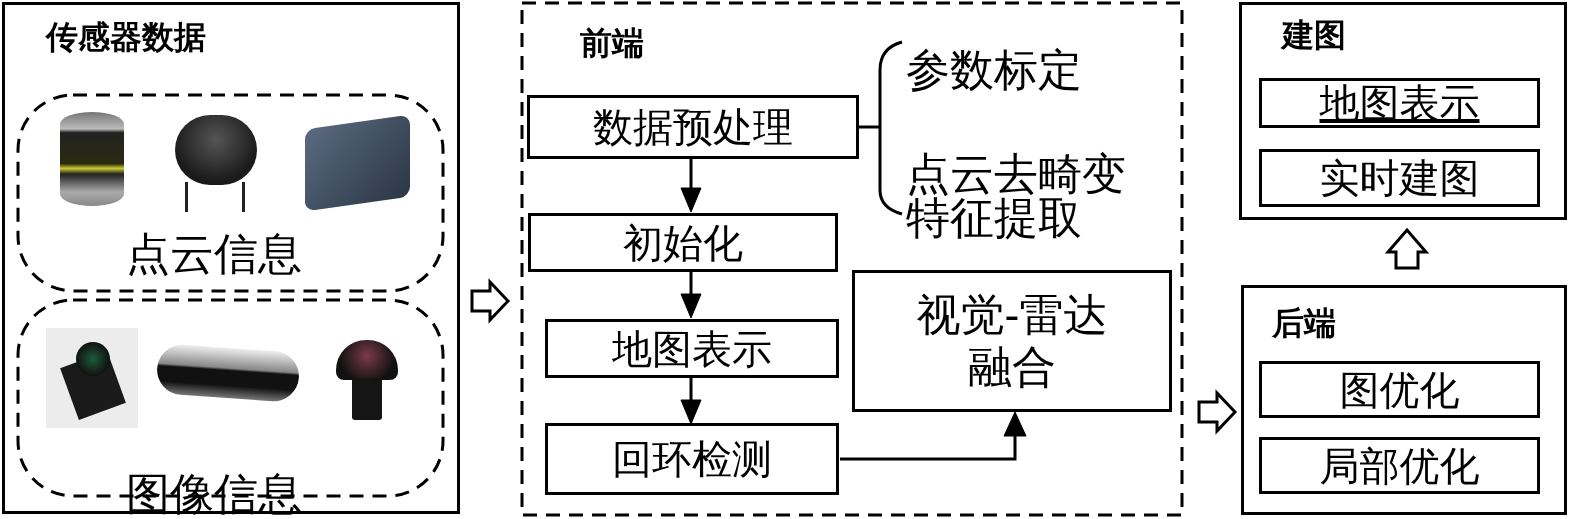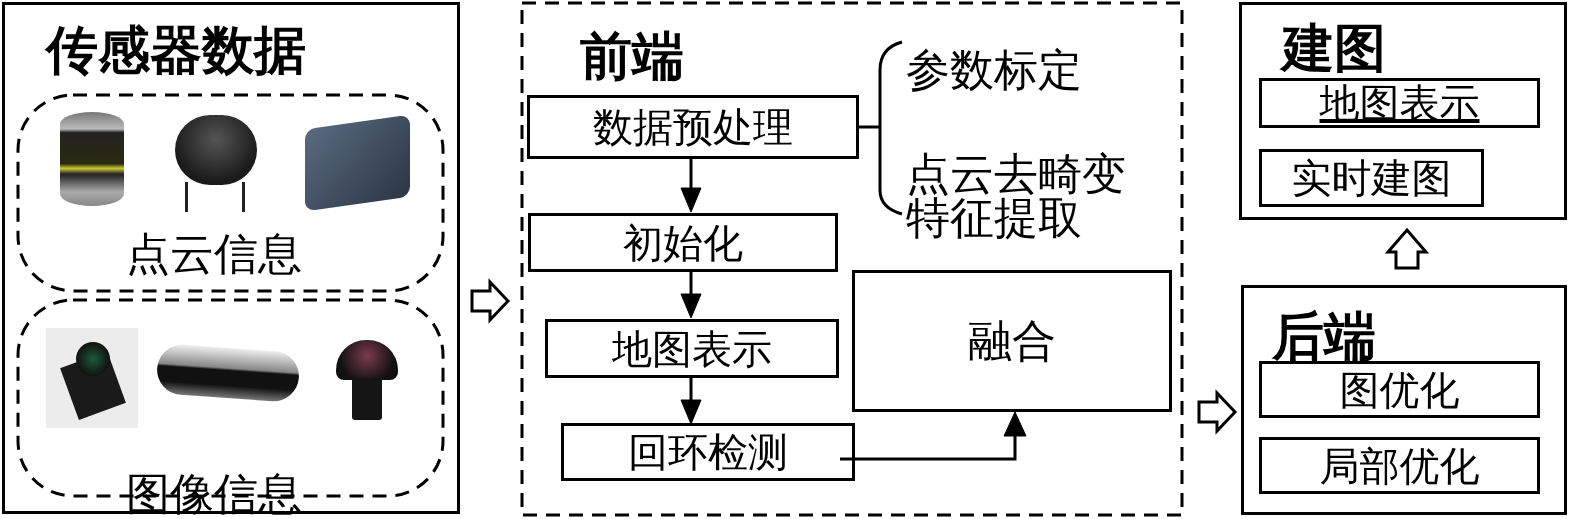--- a/index.html
+++ b/index.html
@@ -1,19 +1,19 @@
 <!DOCTYPE html>
 <html><head>
 <meta charset="utf-8">
 <style>
   html,body{margin:0;padding:0;background:#fff;}
   body{width:1575px;height:519px;position:relative;overflow:hidden;font-family:"DejaVu Serif","Liberation Serif",serif;color:#000;}
   .abs{position:absolute;box-sizing:border-box;}
   .solid{border:3px solid #000;}
-  .title{font-family:Liberation Sans, sans-serif;font-weight:bold;font-size:52px;line-height:1;}
+  .title{font-family:Liberation Mono, monospace;font-weight:bold;font-size:32px;line-height:1;}
   .lbl{font-size:40px;line-height:1;display:flex;align-items:center;justify-content:center;white-space:nowrap;}
   .plain{font-size:44px;line-height:1;white-space:nowrap;}
   svg.overlay{position:absolute;left:0;top:0;}
 </style>
 </head>
 <body>
 
 <div class="abs solid" style="left:2px;top:2px;width:458px;height:512px;"></div>
 <div class="abs title" style="left:46px;top:24px;">传感器数据</div>
 
@@ -60,31 +60,32 @@
 <div class="abs" style="left:352px;top:378px;width:30px;height:42px;background:#151515;border-radius:3px;"></div>
 
 <div class="abs plain" style="left:126px;top:232px;text-align:right;">点云信息</div>
 <div class="abs plain" style="left:126px;top:444px;margin-top:28px;">图像信息</div>
 
 <div class="abs title" style="left:580px;top:30px;text-align:right;">前端</div>
 
 <div class="abs solid lbl" style="left:527px;top:95px;width:332px;height:64px;">数据预处理</div>
 <div class="abs solid lbl" style="left:528px;top:213px;width:310px;height:59px;text-align:right;">初始化</div>
 <div class="abs solid lbl" style="left:545px;top:319px;width:294px;height:59px;">地图表示</div>
-<div class="abs solid lbl" style="left:561px;top:423px;width:294px;height:58px;">回环检测</div>
+<div class="abs solid lbl" style="left:545px;top:423px;width:294px;height:72px;">回环检测</div>
 
 <div class="abs plain" style="left:906px;top:48px;">参数标定</div>
 <div class="abs plain" style="left:906px;top:115px;margin-top:37px;">点云去畸变</div>
 <div class="abs plain" style="left:906px;top:196px;">特征提取</div>
 
 <div class="abs solid" style="left:852px;top:270px;width:320px;height:142px;display:flex;flex-direction:column;align-items:center;justify-content:center;gap:8px;">
+  <span class="plain">视觉-雷达</span>
   <span class="plain">融合</span>
 </div>
 
 <div class="abs solid" style="left:1239px;top:2px;width:328px;height:218px;"></div>
 <div class="abs title" style="left:1282px;top:22px;">建图</div>
 <div class="abs solid lbl" style="left:1259px;top:78px;width:281px;height:50px;text-decoration:underline;">地图表示</div>
-<div class="abs solid lbl" style="left:1259px;top:149px;width:225px;height:58px;">实时建图</div>
+<div class="abs solid lbl" style="left:1259px;top:149px;width:281px;height:58px;">实时建图</div>
 
 <div class="abs solid" style="left:1241px;top:285px;width:326px;height:230px;"></div>
 <div class="abs title" style="left:1272px;top:310px;">后端</div>
 <div class="abs solid lbl" style="left:1259px;top:361px;width:281px;height:57px;">图优化</div>
 <div class="abs solid lbl" style="left:1259px;top:437px;width:281px;height:57px;">局部优化</div>
 
 </body></html>

